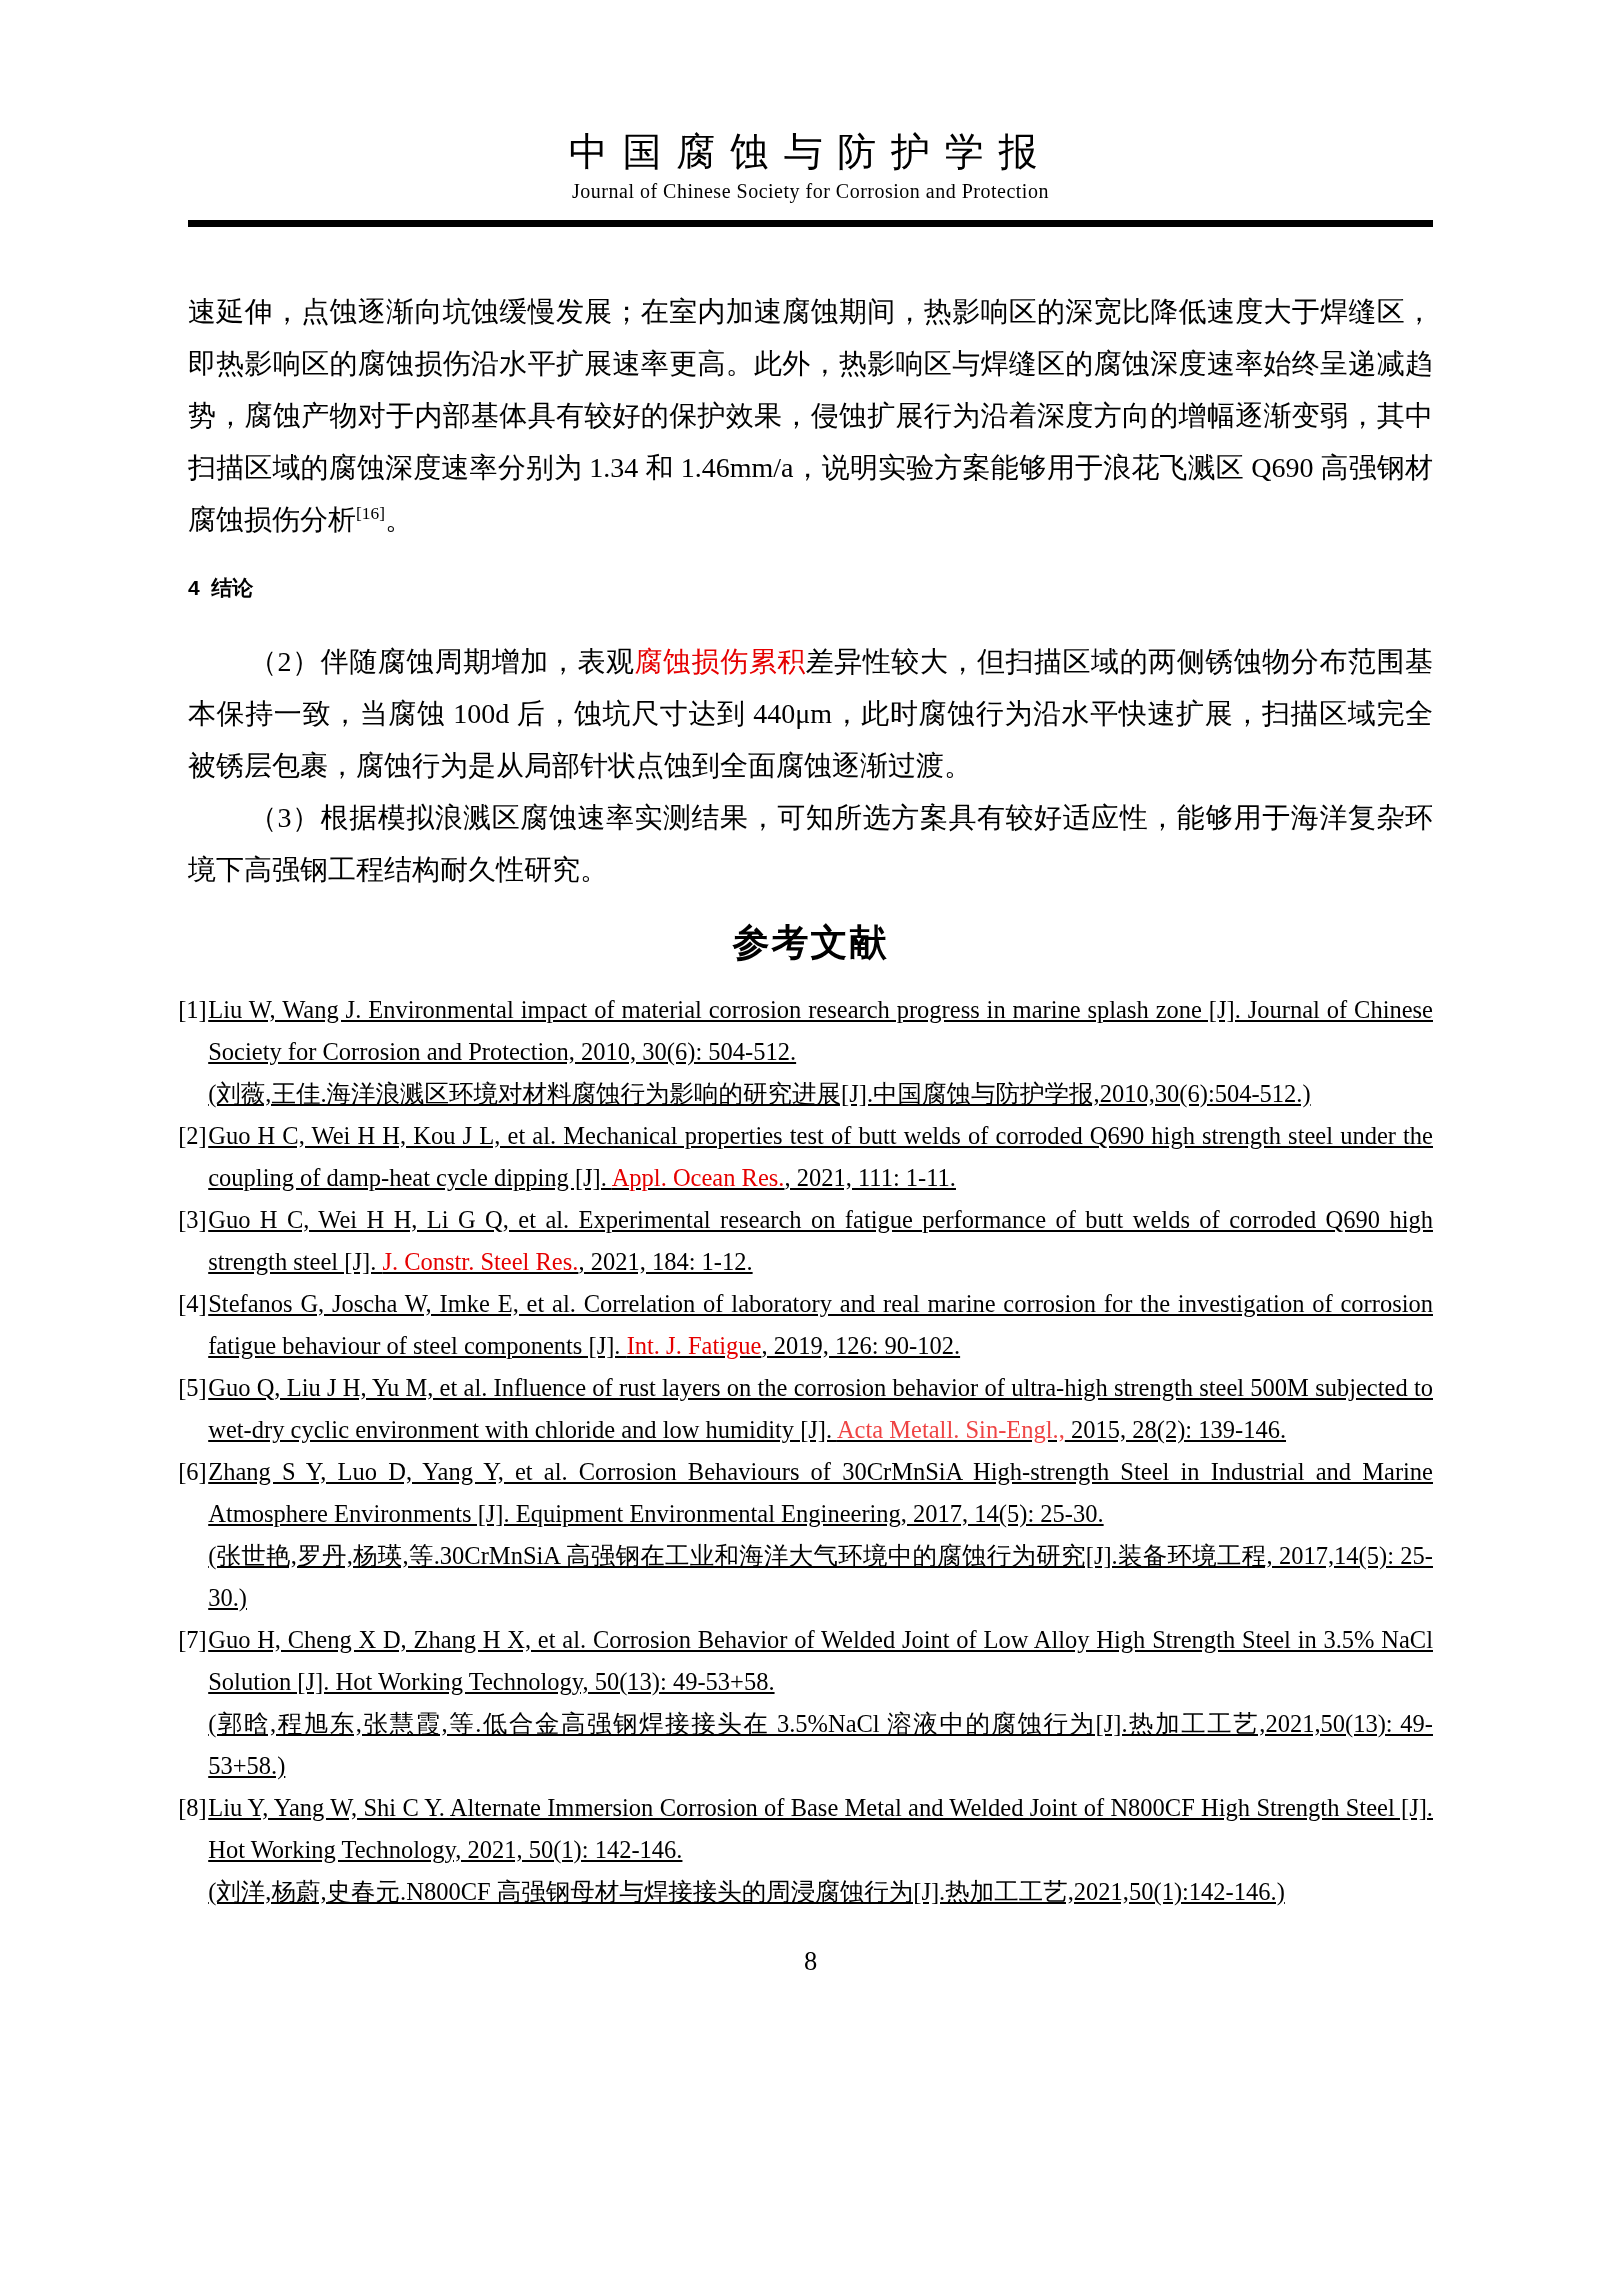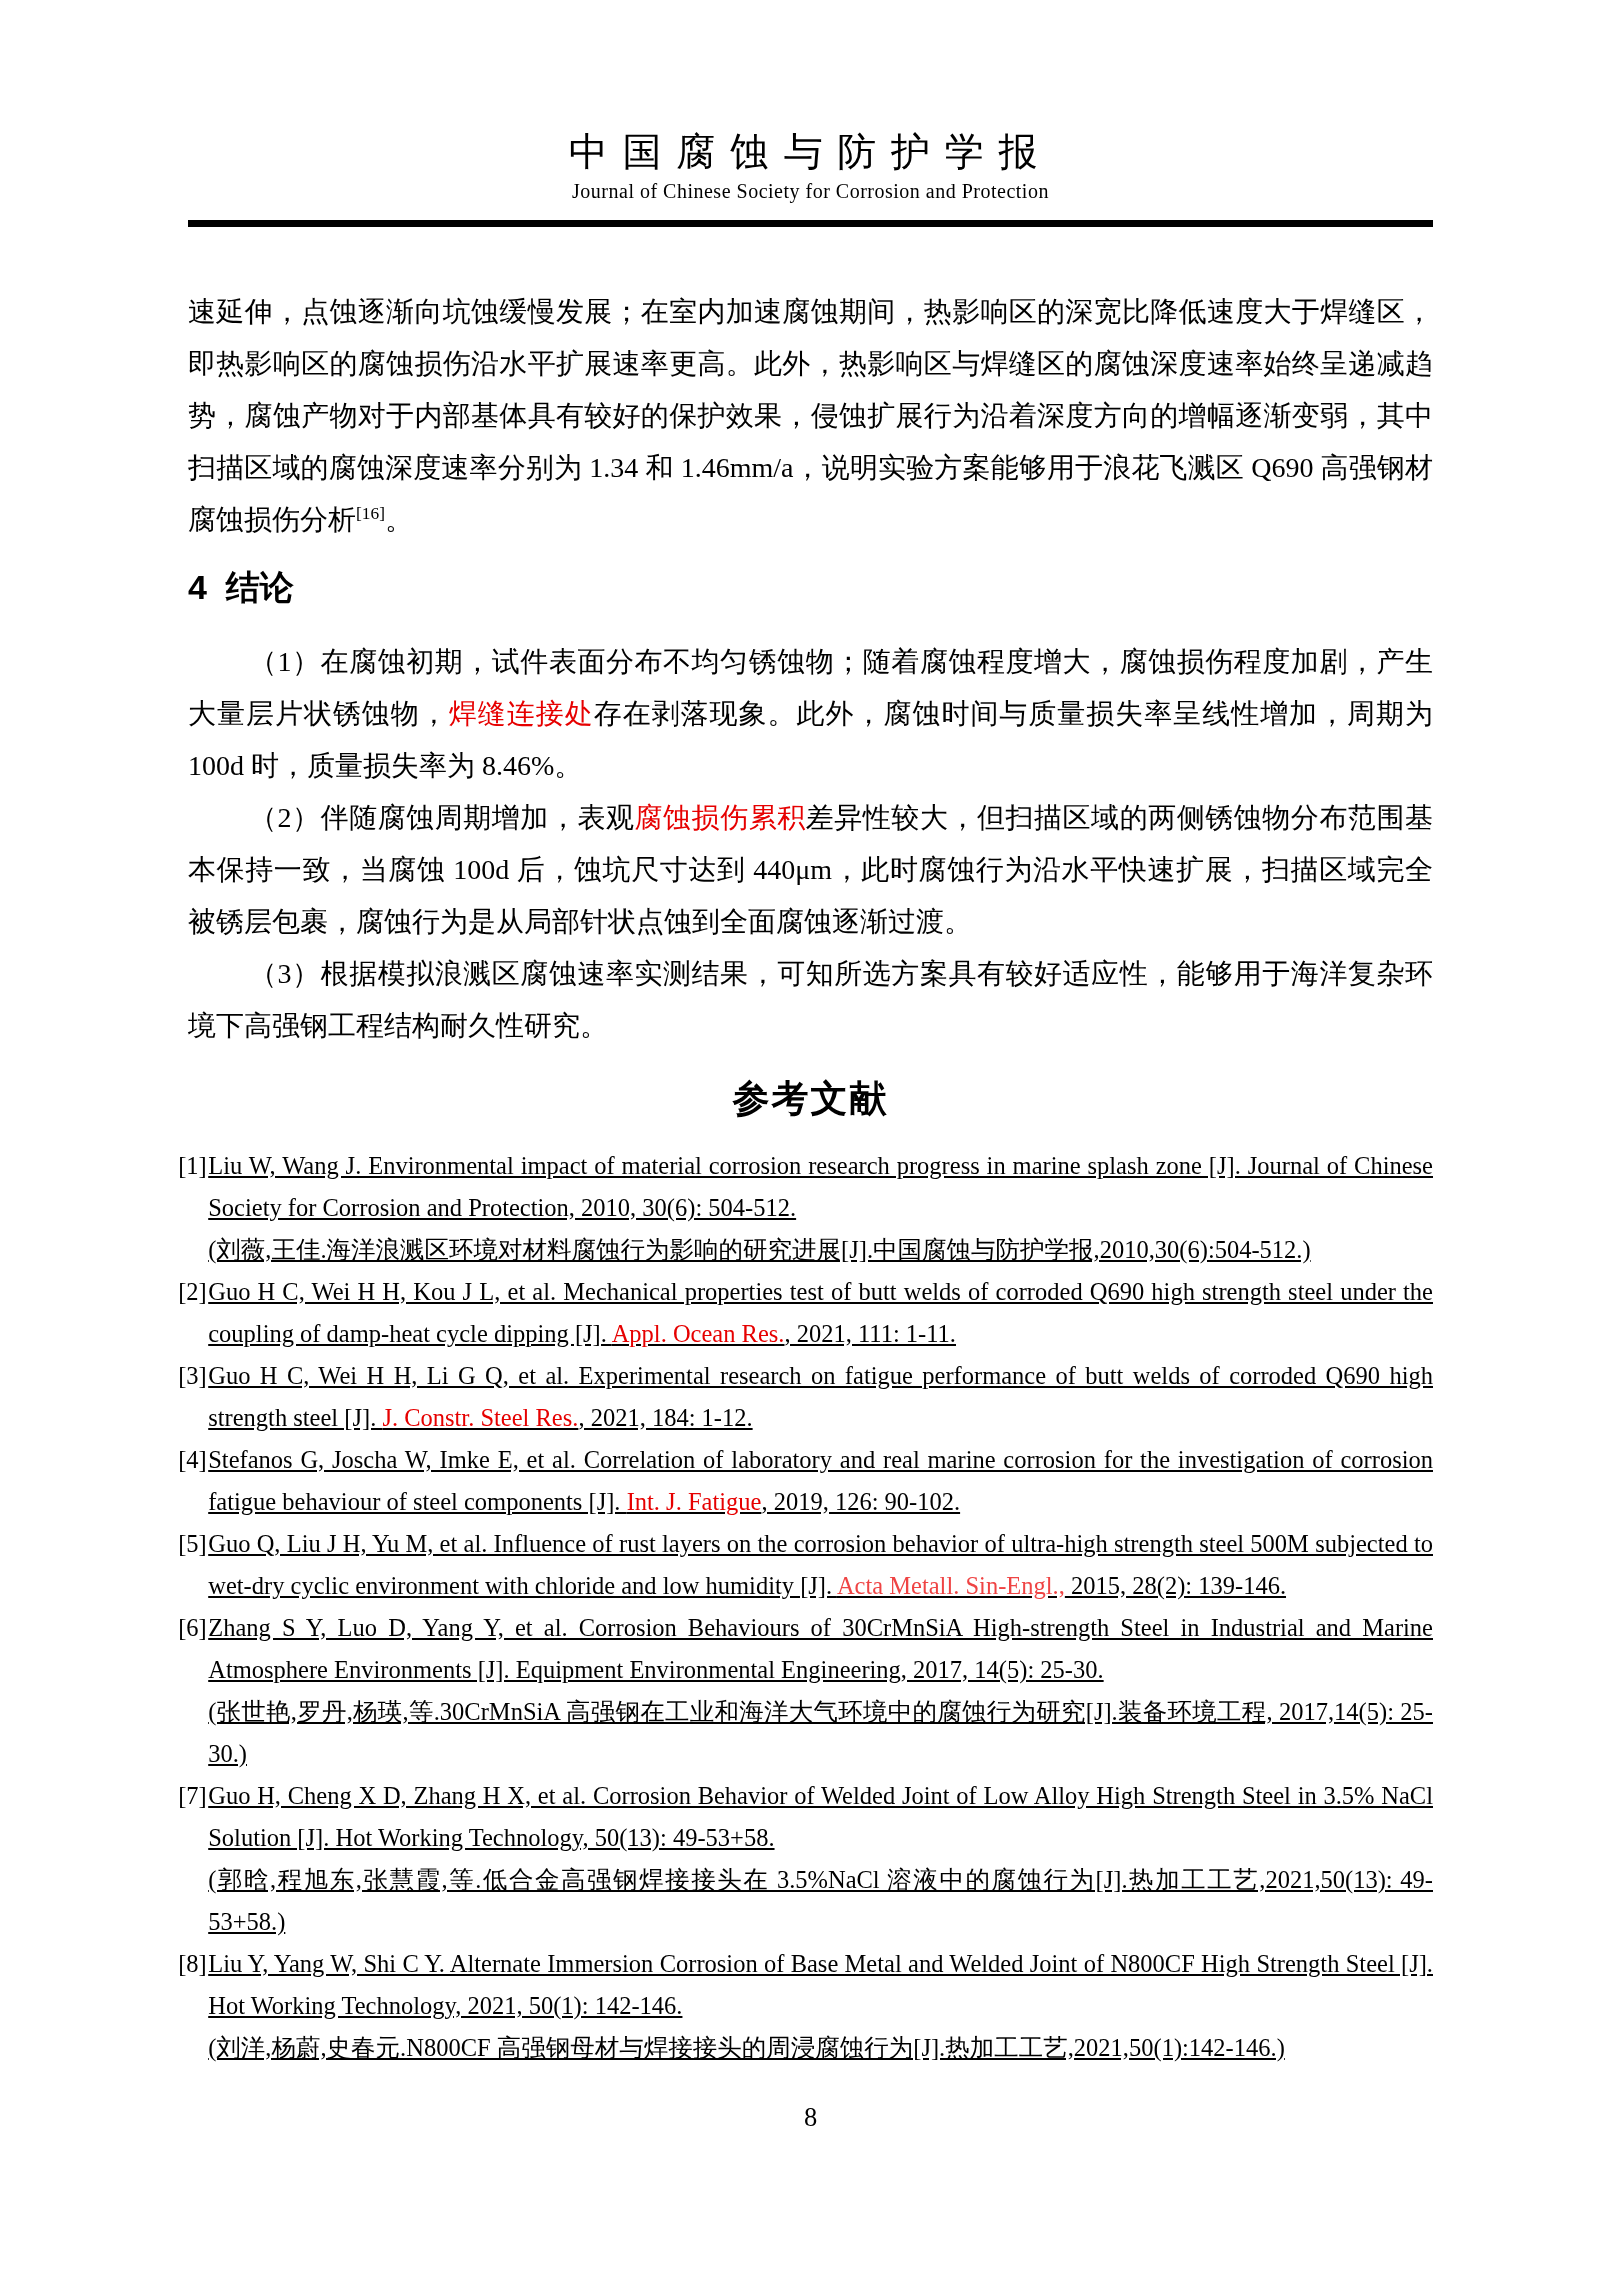--- a/index.html
+++ b/index.html
@@ -24,21 +24,21 @@
   
   .body-para{
     font-size:28px;line-height:52px;text-align:justify;margin:0;
     word-break:break-word;
   }
   .first-para{margin-top:59px;}
   .indent{text-indent:61px;}
   sup{font-size:0.62em;line-height:0;vertical-align:super;}
 
   .section-heading{
-    margin:19.6px 0 0 0;font-size:34px;line-height:45px;font-weight:bold;
+    margin:19.6px 0 0 0;font-size:21px;line-height:45px;font-weight:bold;
     font-family:"Liberation Sans","DejaVu Sans",sans-serif;white-space:pre;
   }
   .conclusions{margin-top:25.5px;}
 
   
   .references-heading{
     margin:22.5px 0 0 0;text-align:center;font-size:37px;line-height:49px;
     font-weight:bold;font-family:"Liberation Sans","DejaVu Sans",sans-serif;
     letter-spacing:2px;
   }
@@ -62,21 +62,20 @@
 
     <div class="journal-title-zh">中国腐蚀与防护学报</div>
     <div class="journal-title-en">Journal of Chinese Society for Corrosion and Protection</div>
     <div class="header-rule"></div>
 
     <p class="body-para first-para"><span>速延伸，点蚀逐渐向坑蚀缓慢发展；在室内加速腐蚀期间，热影响区的深宽比降低速度大于焊缝区，即热影响区的腐蚀损伤沿水平扩展速率更高。此外，热影响区与焊缝区的腐蚀深度速率始终呈递减趋势，腐蚀产物对于内部基体具有较好的保护效果，侵蚀扩展行为沿着深度方向的增幅逐渐变弱，其中扫描区域的腐蚀深度速率分别为 1.34 和 1.46mm/a，说明实验方案能够用于浪花飞溅区 Q690 高强钢材腐蚀损伤分析</span><sup>[16]</sup><span>。</span></p>
 
     <h2 class="section-heading">4  结论</h2>
 
     <div class="conclusions">
-      <p class="body-para indent"><span>（1）在腐蚀初期，试件表面分布不均匀锈蚀物；随着腐蚀程度增大，腐蚀损伤程度加剧，产生大量层片状锈蚀物，</span><span style="color: rgb(230, 0, 0);">焊缝连接处</span><span>存在剥落现象。此外，腐蚀时间与质量损失率呈线性增加，周期为 100d 时，质量损失率为 8.46%。</span></p>
       <p class="body-para indent"><span>（2）伴随腐蚀周期增加，表观</span><span style="color: rgb(230, 0, 0);">腐蚀损伤累积</span><span>差异性较大，但扫描区域的两侧锈蚀物分布范围基本保持一致，当腐蚀 100d 后，蚀坑尺寸达到 440μm，此时腐蚀行为沿水平快速扩展，扫描区域完全被锈层包裹，腐蚀行为是从局部针状点蚀到全面腐蚀逐渐过渡。</span></p>
       <p class="body-para indent"><span>（3）根据模拟浪溅区腐蚀速率实测结果，可知所选方案具有较好适应性，能够用于海洋复杂环境下高强钢工程结构耐久性研究。</span></p>
     </div>
 
     <h2 class="references-heading">参考文献</h2>
 
     <div class="reference-list">
 
       <div class="ref-item">
         <span class="ref-label">[1]</span>

